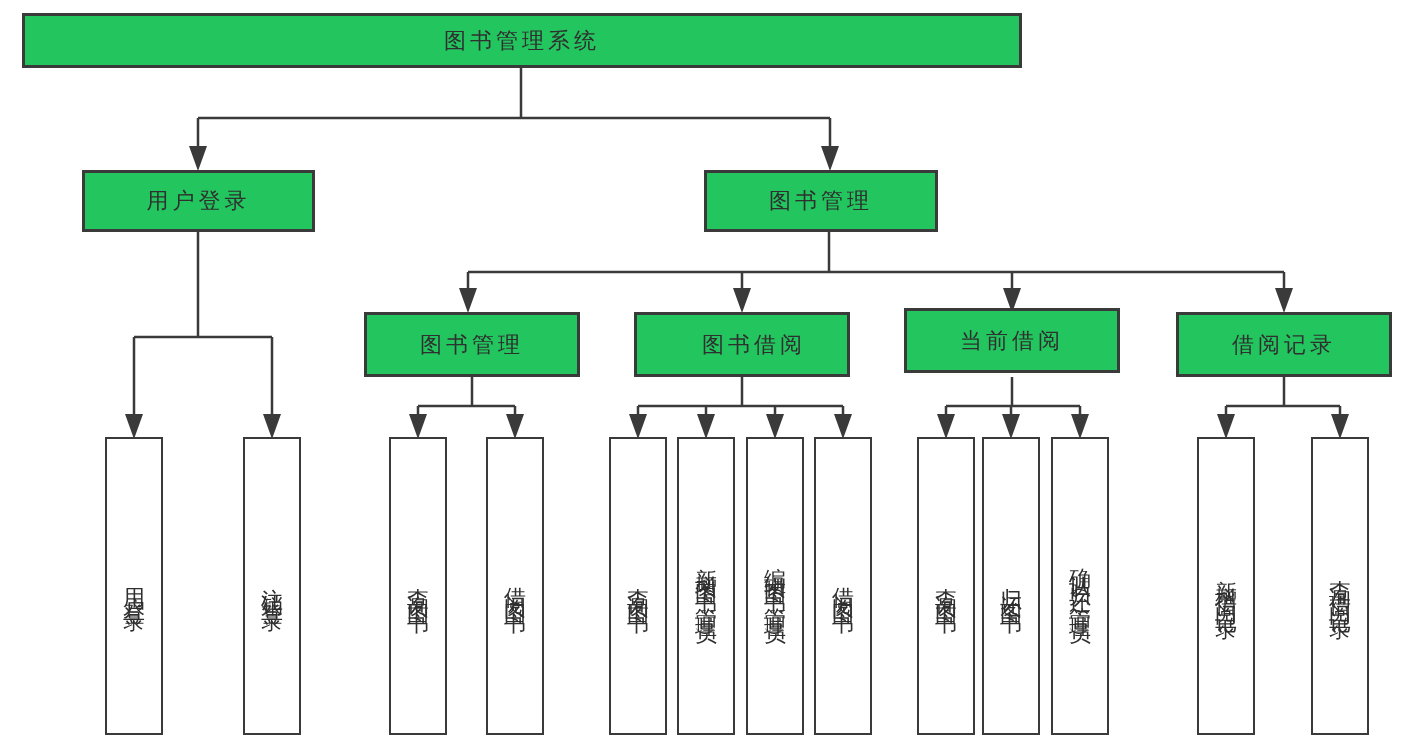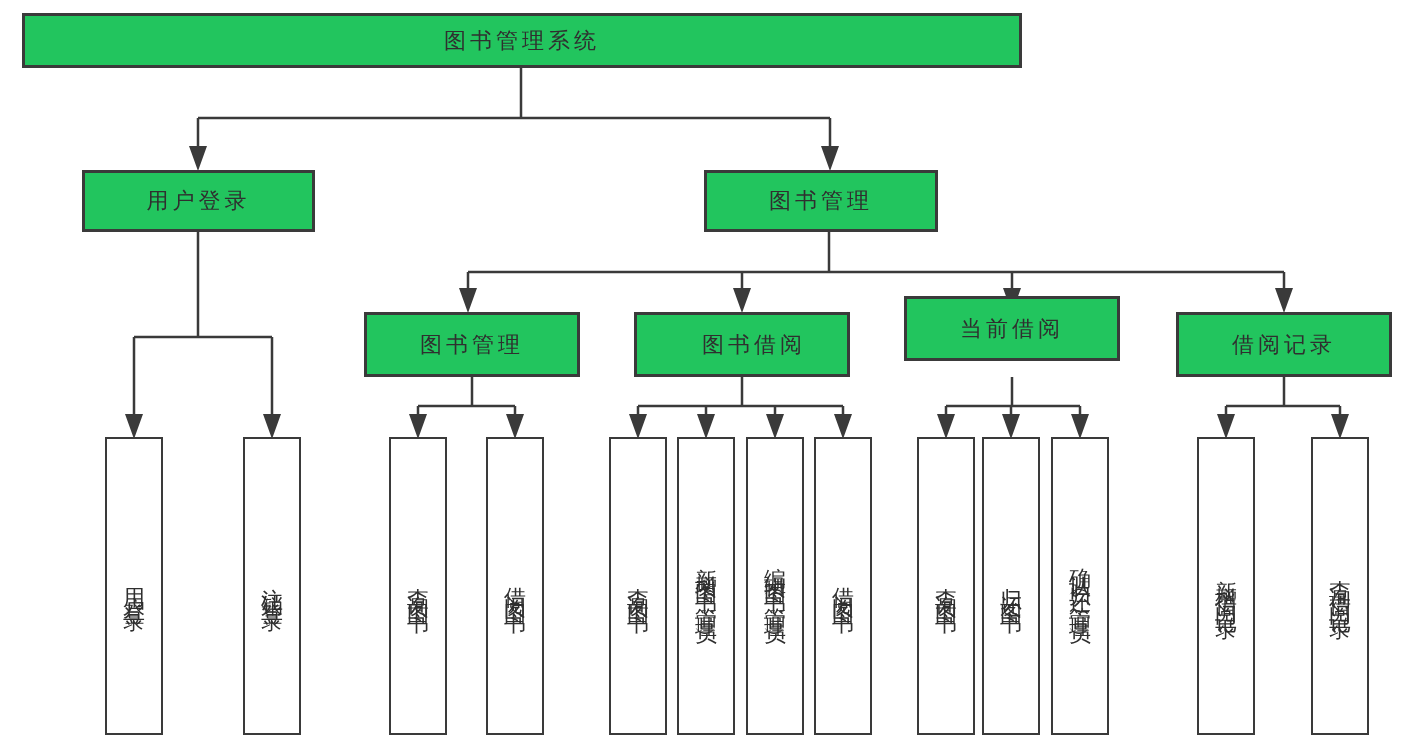--- a/index.html
+++ b/index.html
@@ -66,21 +66,21 @@
   <div class="box" style="left:704px; top:170px; width:234px; height:62px;">
     <span>图书管理</span>
   </div>
 
   <div class="box" style="left:364px; top:312px; width:216px; height:65px;">
     <span>图书管理</span>
   </div>
   <div class="box" style="left:634px; top:312px; width:216px; height:65px;padding-left:24px;">
     <span>图书借阅</span>
   </div>
-  <div class="box" style="left:904px; top:296px; width:216px; height:65px;">
+  <div class="box" style="left:904px; top:308px; width:216px; height:65px;">
     <span>当前借阅</span>
   </div>
   <div class="box" style="left:1176px; top:312px; width:216px; height:65px;">
     <span>借阅记录</span>
   </div>
 
   <div class="vbox" style="left:105px; top:437px; width:58px; height:298px;">
     <span>用户登录</span>
   </div>
   <div class="vbox" style="left:243px; top:437px; width:58px; height:298px;">

